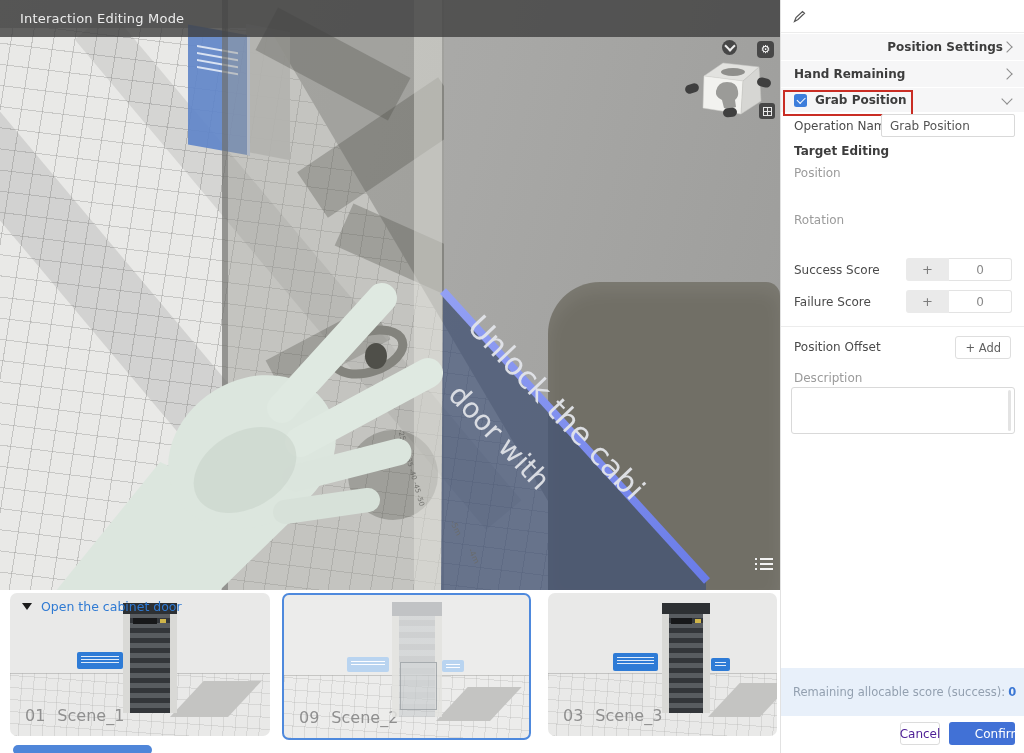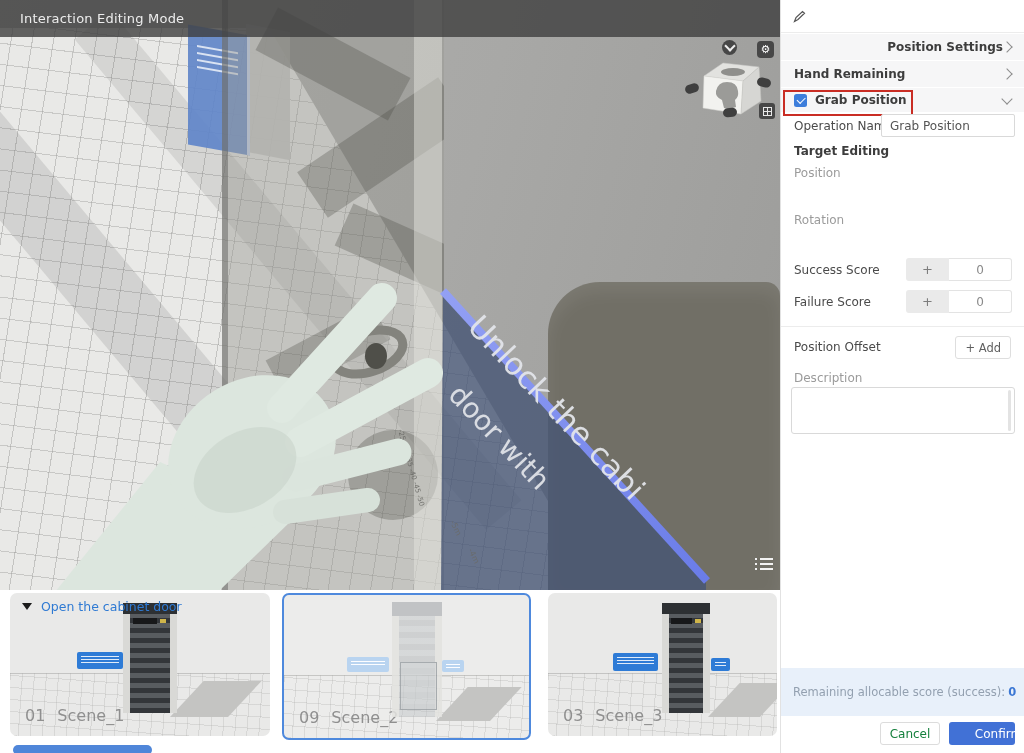--- a/index.html
+++ b/index.html
@@ -90,21 +90,21 @@
   .score-plus{width:43px;background:#eaeaea;border-radius:3px 0 0 3px;display:flex;align-items:center;justify-content:center;font-size:13px;color:#7d7d7d;cursor:pointer;}
   .score-val{width:63px;border:1px solid #e3e3e3;border-left:none;border-radius:0 3px 3px 0;display:flex;align-items:center;justify-content:center;font-size:12px;color:#8a8a8a;background:#fff;box-sizing:border-box;}
   .divider{position:absolute;left:0;width:100%;height:1px;background:#ececec;}
   .add-btn{position:absolute;right:13px;height:21px;padding:0 9px;border:1px solid #dedede;border-radius:3px;background:#fff;font-size:11.5px;color:#5f5f5f;display:flex;align-items:center;cursor:pointer;}
   .desc-area{position:absolute;left:10px;top:387px;width:224px;height:47px;border:1px solid #d9d9d9;border-radius:3px;box-sizing:border-box;resize:none;background:#fff;}
   .desc-scroll{position:absolute;right:13px;top:390px;width:3px;height:41px;background:#e3e3e3;border-radius:2px;}
   .info-panel{position:absolute;left:0;top:668px;width:100%;height:48px;background:#e8f0fa;display:flex;flex-direction:column;justify-content:center;gap:5px;padding-left:12px;box-sizing:border-box;}
   .info-line{font-size:11.5px;color:#93a0b0;}
   .info-line b{color:#3b77d4;margin-left:3px;}
   .btn{position:absolute;top:722px;height:23px;border-radius:3px;font-size:12px;display:flex;align-items:center;justify-content:center;cursor:pointer;box-sizing:border-box;}
-  .btn.cancel{right:84px;width:60px;background:#fff;border:1px solid #dcdcdc;color:#15803d;}
+  .btn.cancel{right:84px;width:40px;background:#fff;border:1px solid #dcdcdc;color:#4c1d95;}
   .btn.confirm{right:9px;width:66px;background:#4171d6;color:#fff;padding-left:33px;}
 </style>
 </head>
 <body>
 
 <div class="viewport">
   <div class="floor"></div>
   <div class="floor-shadow1"></div>
   <div class="floor-shadow2"></div>
   <div class="cab-dark"></div>

